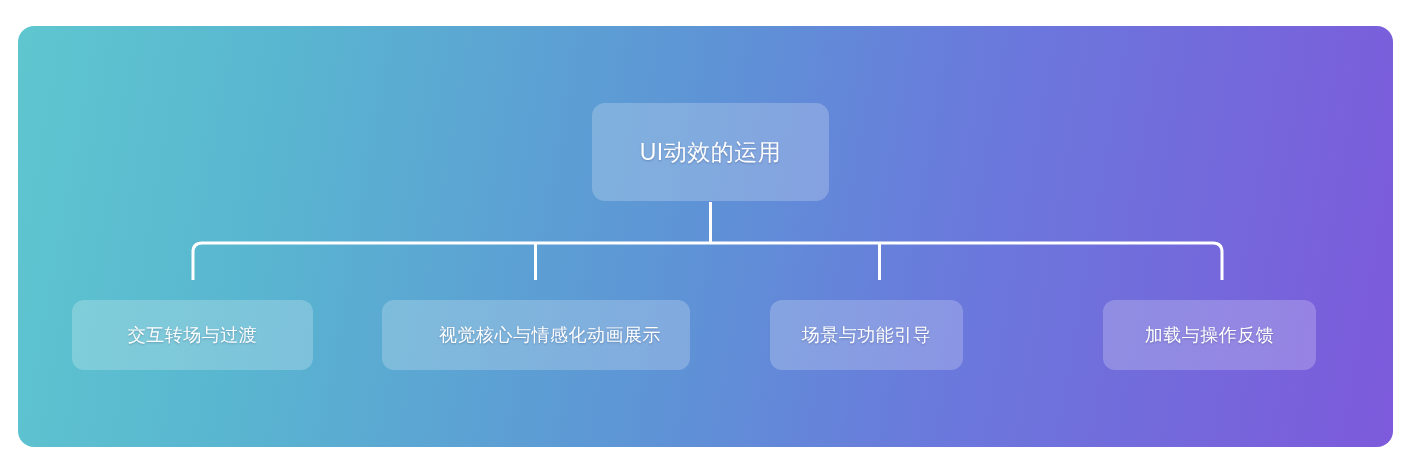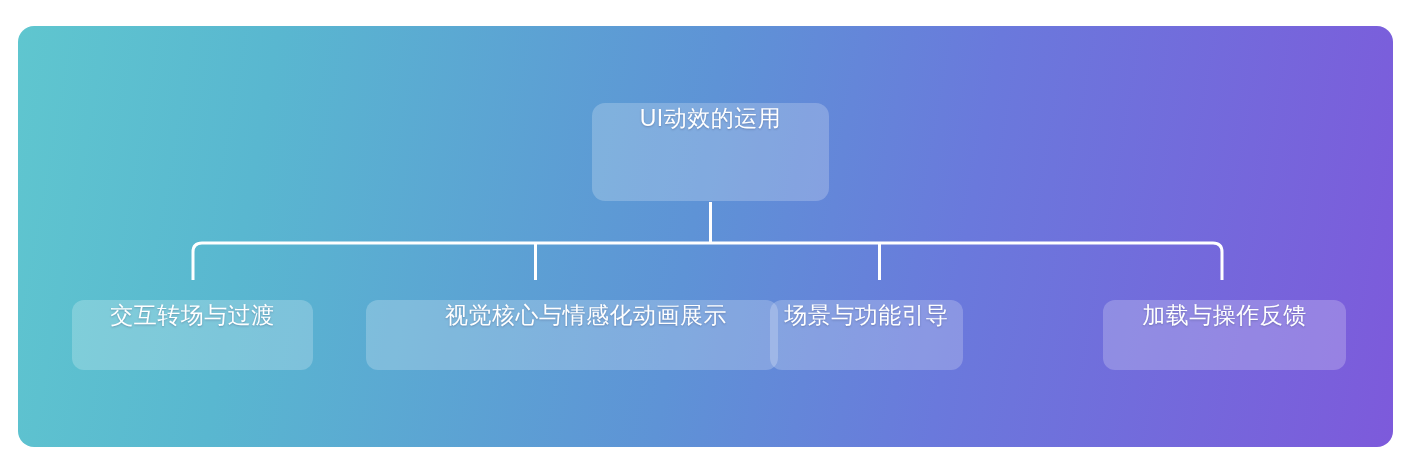--- a/index.html
+++ b/index.html
@@ -52,21 +52,21 @@
     stroke: #ffffff;
     stroke-width: 3;
     stroke-linecap: butt;
   }
 
   
   .node {
     position: absolute;
     box-sizing: border-box;
     display: flex;
-    align-items: flex-start;
+    align-items: center;
     justify-content: center;
     border-radius: 12px;
     background: rgba(255, 255, 255, 0.22);
     color: #ffffff;
     white-space: nowrap;
     text-shadow: 0 1px 2px rgba(40, 50, 90, 0.30);
     letter-spacing: 0.5px;
   }
 
   .node.root {
@@ -74,27 +74,27 @@
     top: 77px;     
     width: 237px;
     height: 98px;
     font-size: 23px;
     border-radius: 13px;
   }
 
   .node.leaf {
     top: 274px;    
     height: 70px;
-    font-size: 23px;
+    font-size: 18px;
   }
 
   .leaf-0 { left: 54px;   width: 241px; }
-  .leaf-1 { left: 348px;  width: 412px; padding-left: 28px; }
+  .leaf-1 { left: 364px;  width: 308px; padding-left: 28px; }
   .leaf-2 { left: 752px;  width: 193px; }
-  .leaf-3 { left: 1085px; width: 243px; }
+  .leaf-3 { left: 1085px; width: 213px; }
 </style>
 </head>
 <body>
 
 <div id="stage">
 
   <div id="panel">
 
     <svg id="connectors" viewBox="0 0 1375 421">
 

